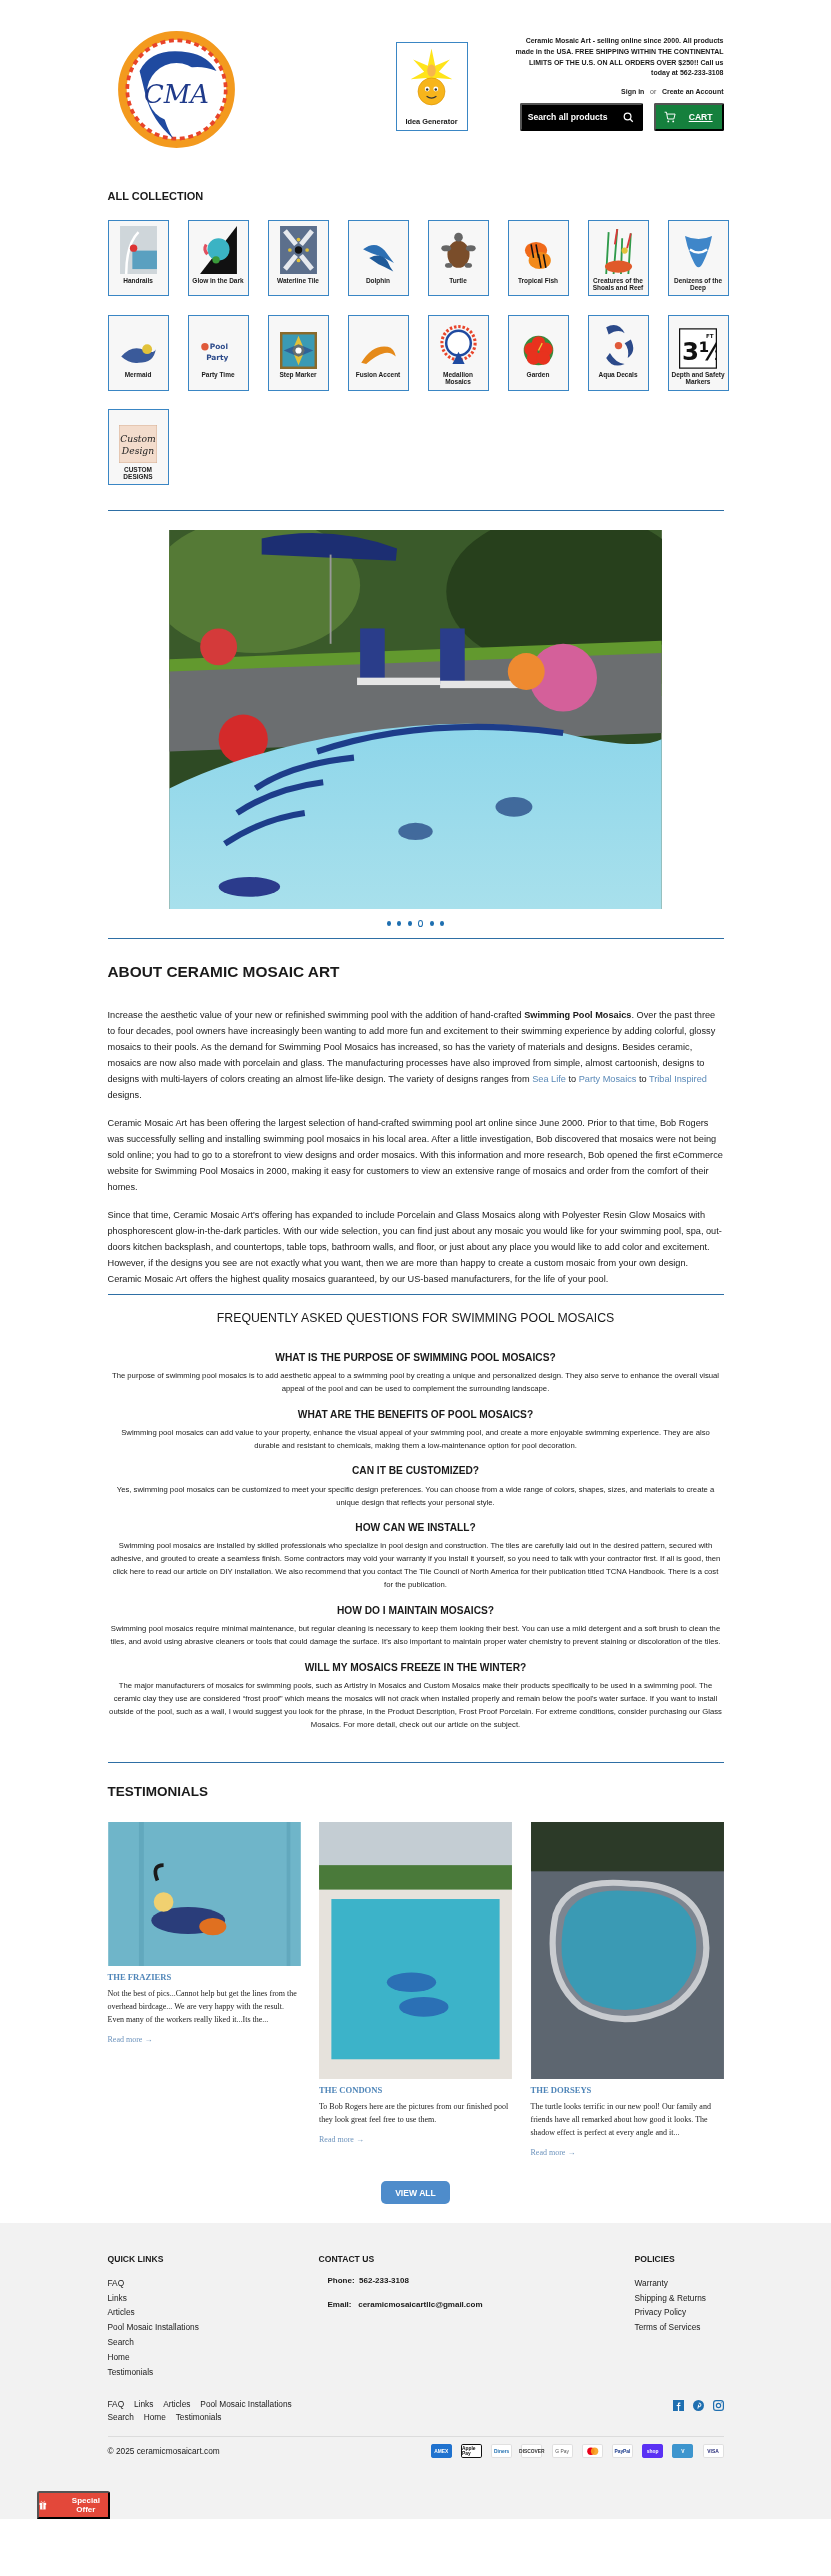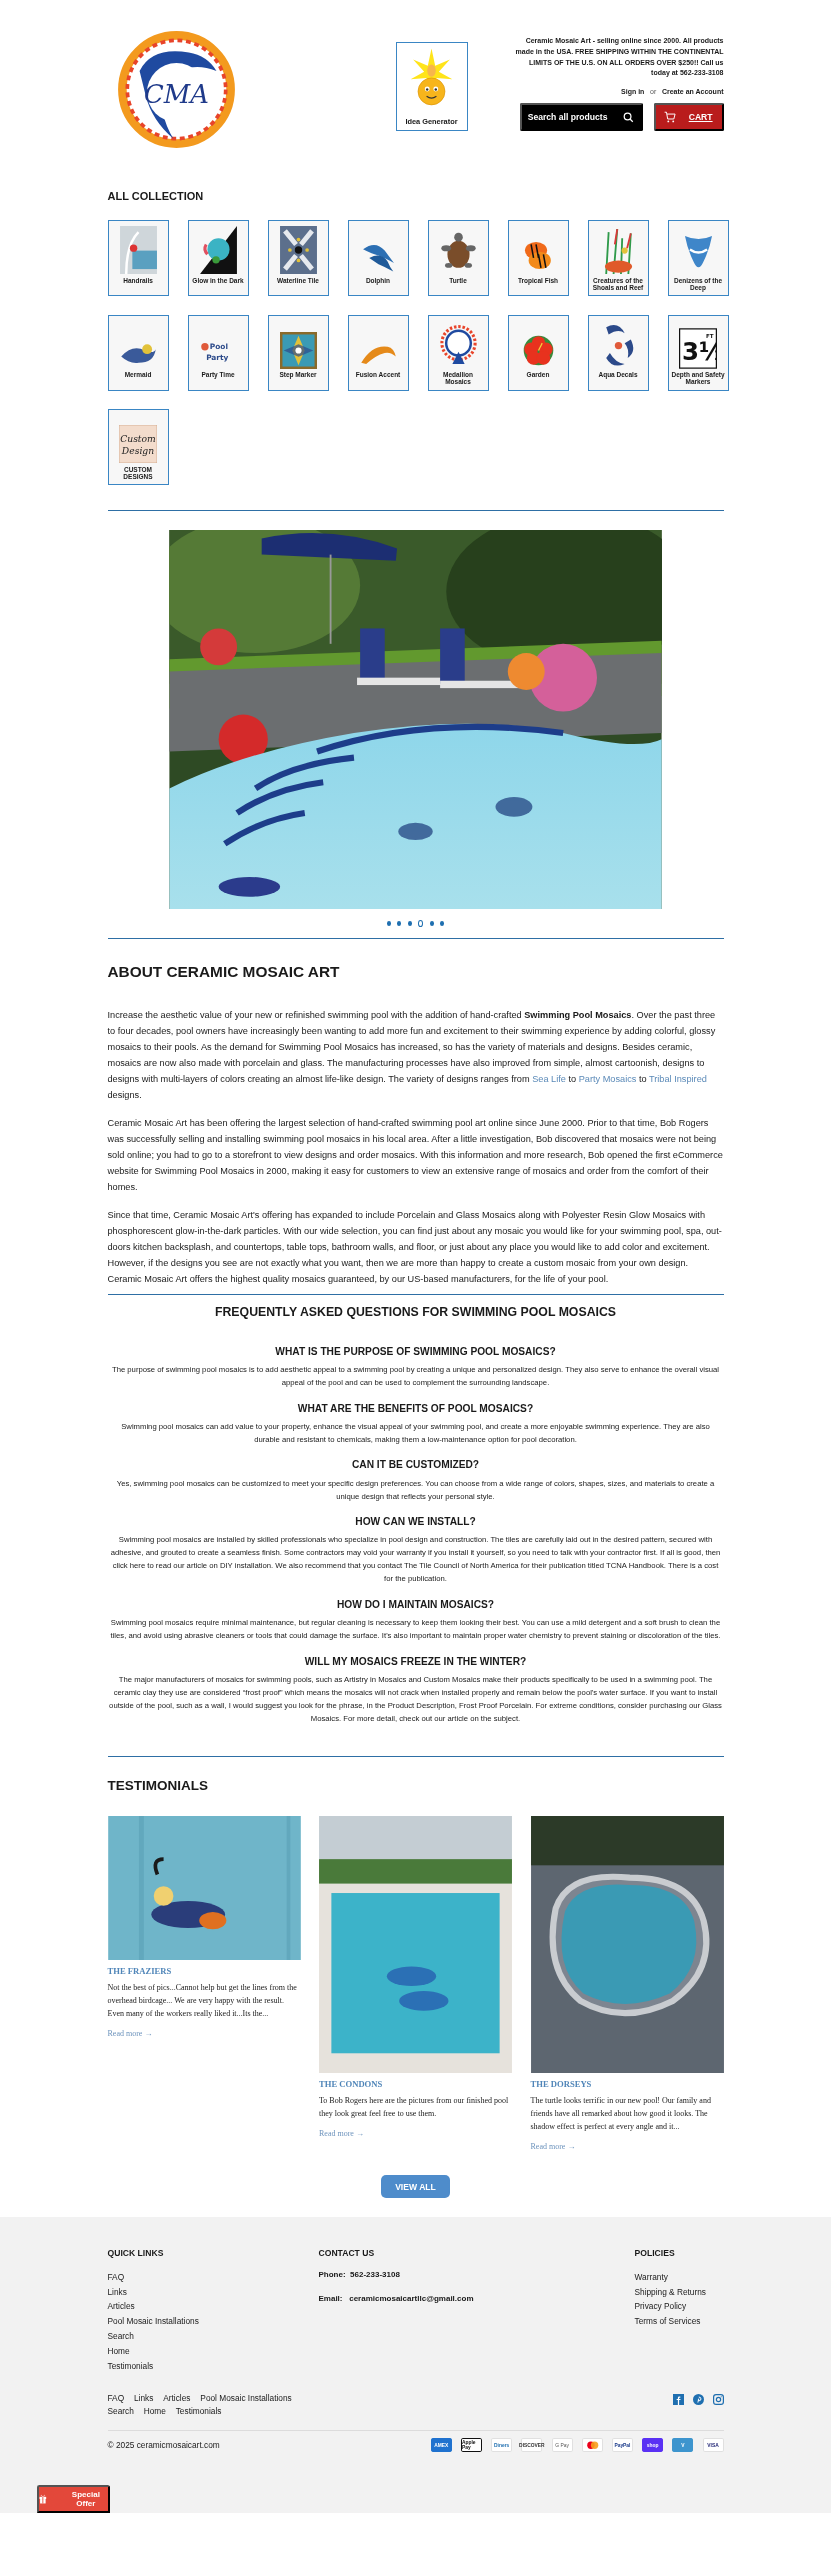--- a/index.html
+++ b/index.html
@@ -12,21 +12,21 @@
   .logo { position: absolute; left: 7.4px; top: 28px; width: 123px; height: 123px; }
   .idea { position: absolute; left: 288px; top: 42px; width: 72px; height: 89px; border: 0.6px solid #3a86c4; background: #fff; text-align: center; }
   .idea svg { margin-top: 3.7px; }
   .idea .lbl { font-size: 7.4px; font-weight: bold; margin-top: 0px; }
   .hright { position: absolute; right: 0; top: 36px; width: 215px; text-align: right; }
   .notice { font-size: 7px; font-weight: bold; line-height: 10.8px; }
   .acct { font-size: 7px; margin-top: 8.6px; }
   .acct .or { color: #555; margin: 0 3.7px; font-weight: normal; }
   .hbtns { margin-top: 8.6px; display: flex; justify-content: flex-end; gap: 11px; }
   .sbtn { width: 123px; height: 28px; background: #000; color: #fff; border-radius: 1.8px; display: flex; align-items: center; justify-content: space-between; padding: 0 6.2px; font-size: 8.6px; font-weight: bold; }
-  .cbtn { width: 70px; height: 28px; background: #b91c1c; color: #fff; border-radius: 1.8px; display: flex; align-items: center; justify-content: center; gap: 12px; font-size: 8.6px; font-weight: bold; text-decoration: underline; }
+  .cbtn { width: 70px; height: 28px; background: #15803d; color: #fff; border-radius: 1.8px; display: flex; align-items: center; justify-content: center; gap: 12px; font-size: 8.6px; font-weight: bold; text-decoration: underline; }
 
   
   .sec-title { font-size: 11px; font-weight: bold; text-transform: uppercase; }
   .coll-title { margin-top: 4.9px; }
   .grid { display: grid; grid-template-columns: repeat(8, 61px); column-gap: 19px; row-gap: 18.5px; margin-top: 18.5px; }
   .card { width: 61px; height: 76px; border: 0.6px solid #3a86c4; background: #f7f7f7; text-align: center; padding-top: 4.9px; }
   .card .img { width: 49px; height: 48px; margin: 0 auto; display: flex; align-items: flex-end; justify-content: center; }
   .card .lbl { font-size: 6.5px; font-weight: bold; line-height: 6.8px; margin-top: 3.7px; padding: 0 1.2px; }
   .divider { height: 1.2px; background: #2e6fa5; margin-top: 0; }
 
@@ -36,42 +36,42 @@
   .dot { width: 4.3px; height: 4.9px; border-radius: 50%; background: #1f6fb0; }
   .dot.active { background: transparent; border: 0.9px solid #1f6fb0; width: 5.5px; height: 7.4px; }
 
   
   .about h2 { font-size: 15.4px; font-weight: bold; margin-top: 23.4px; }
   .about p { font-size: 9.2px; line-height: 16px; margin-top: 12.3px; }
   .about a.lnk { color: #5b8ab8; }
 
   
   .faq { text-align: center; }
-  .faq h2 { font-size: 12.3px; font-weight: bold; margin-top: 11px; }
+  .faq h2 { font-size: 12.3px; font-weight: normal; margin-top: 17px; }
   .faq h3 { font-size: 10.2px; font-weight: bold; margin-top: 13.5px; }
   .faq p { font-size: 7.7px; line-height: 13px; margin-top: 6.2px; }
   .faq h3.first { margin-top: 27px; }
 
   
   .testi h2 { font-size: 13.5px; font-weight: bold; margin-top: 22px; }
   .tgrid { display: flex; gap: 18.5px; margin-top: 23px; align-items: flex-start; font-family: Liberation Serif, serif; }
   .tcard { width: 193px; }
   .tcard .ph { width: 193px; overflow: hidden; }
   .tcard .nm { color: #4f85b8; font-weight: bold; font-size: 8.6px; margin-top: 3.7px; }
   .tcard .tx { font-size: 8px; line-height: 13px; margin-top: 4.9px; }
   .tcard .rm { color: #6e94bd; font-size: 8px; margin-top: 8.6px; display: block; }
   .viewall { display: block; margin: 24.6px auto 0; width: 69px; height: 23px; background: #4e8ccb; color: #fff; font-weight: bold; font-size: 8.6px; border: none; border-radius: 5px; }
 
   
   .footer { background: #f2f2f2; margin-top: 18.5px; padding-top: 31px; height: 296px; position: relative; }
   .fcols { display: flex; }
   .fcol h4 { font-size: 8.6px; font-weight: bold; text-transform: uppercase; }
   .fcol ul { list-style: none; margin-top: 12.3px; }
   .fcol li { font-size: 8.3px; line-height: 14.8px; }
-  .fcol .ph, .fcol .em { font-size: 8px; font-weight: bold; margin-top: 12.3px; }
+  .fcol .ph, .fcol .em { font-size: 8px; font-weight: bold; margin-top: 12.3px; margin-left: 9px; }
   .fcol .em { margin-top: 14.8px; }
   .fbottom { margin-top: 18.5px; display: flex; justify-content: space-between; }
   .flinks { font-size: 8.3px; line-height: 13px; width: 203px; }
   .flinks span { margin-right: 9.9px; display: inline-block; }
   .social { display: flex; gap: 8.6px; align-items: flex-start; padding-top: 2.5px; }
   .fsep { height: 0.6px; background: #dcdcdc; margin-top: 12.3px; }
   .fcopy { display: flex; justify-content: space-between; align-items: center; margin-top: 7.4px; }
   .copy { font-size: 8.3px; }
   .pays { display: flex; gap: 9.2px; }
   .pay { width: 21px; height: 14px; border-radius: 1.8px; background: #fff; border: 0.6px solid #e0e0e0; display: flex; align-items: center; justify-content: center; font-size: 4.9px; font-weight: bold; }

